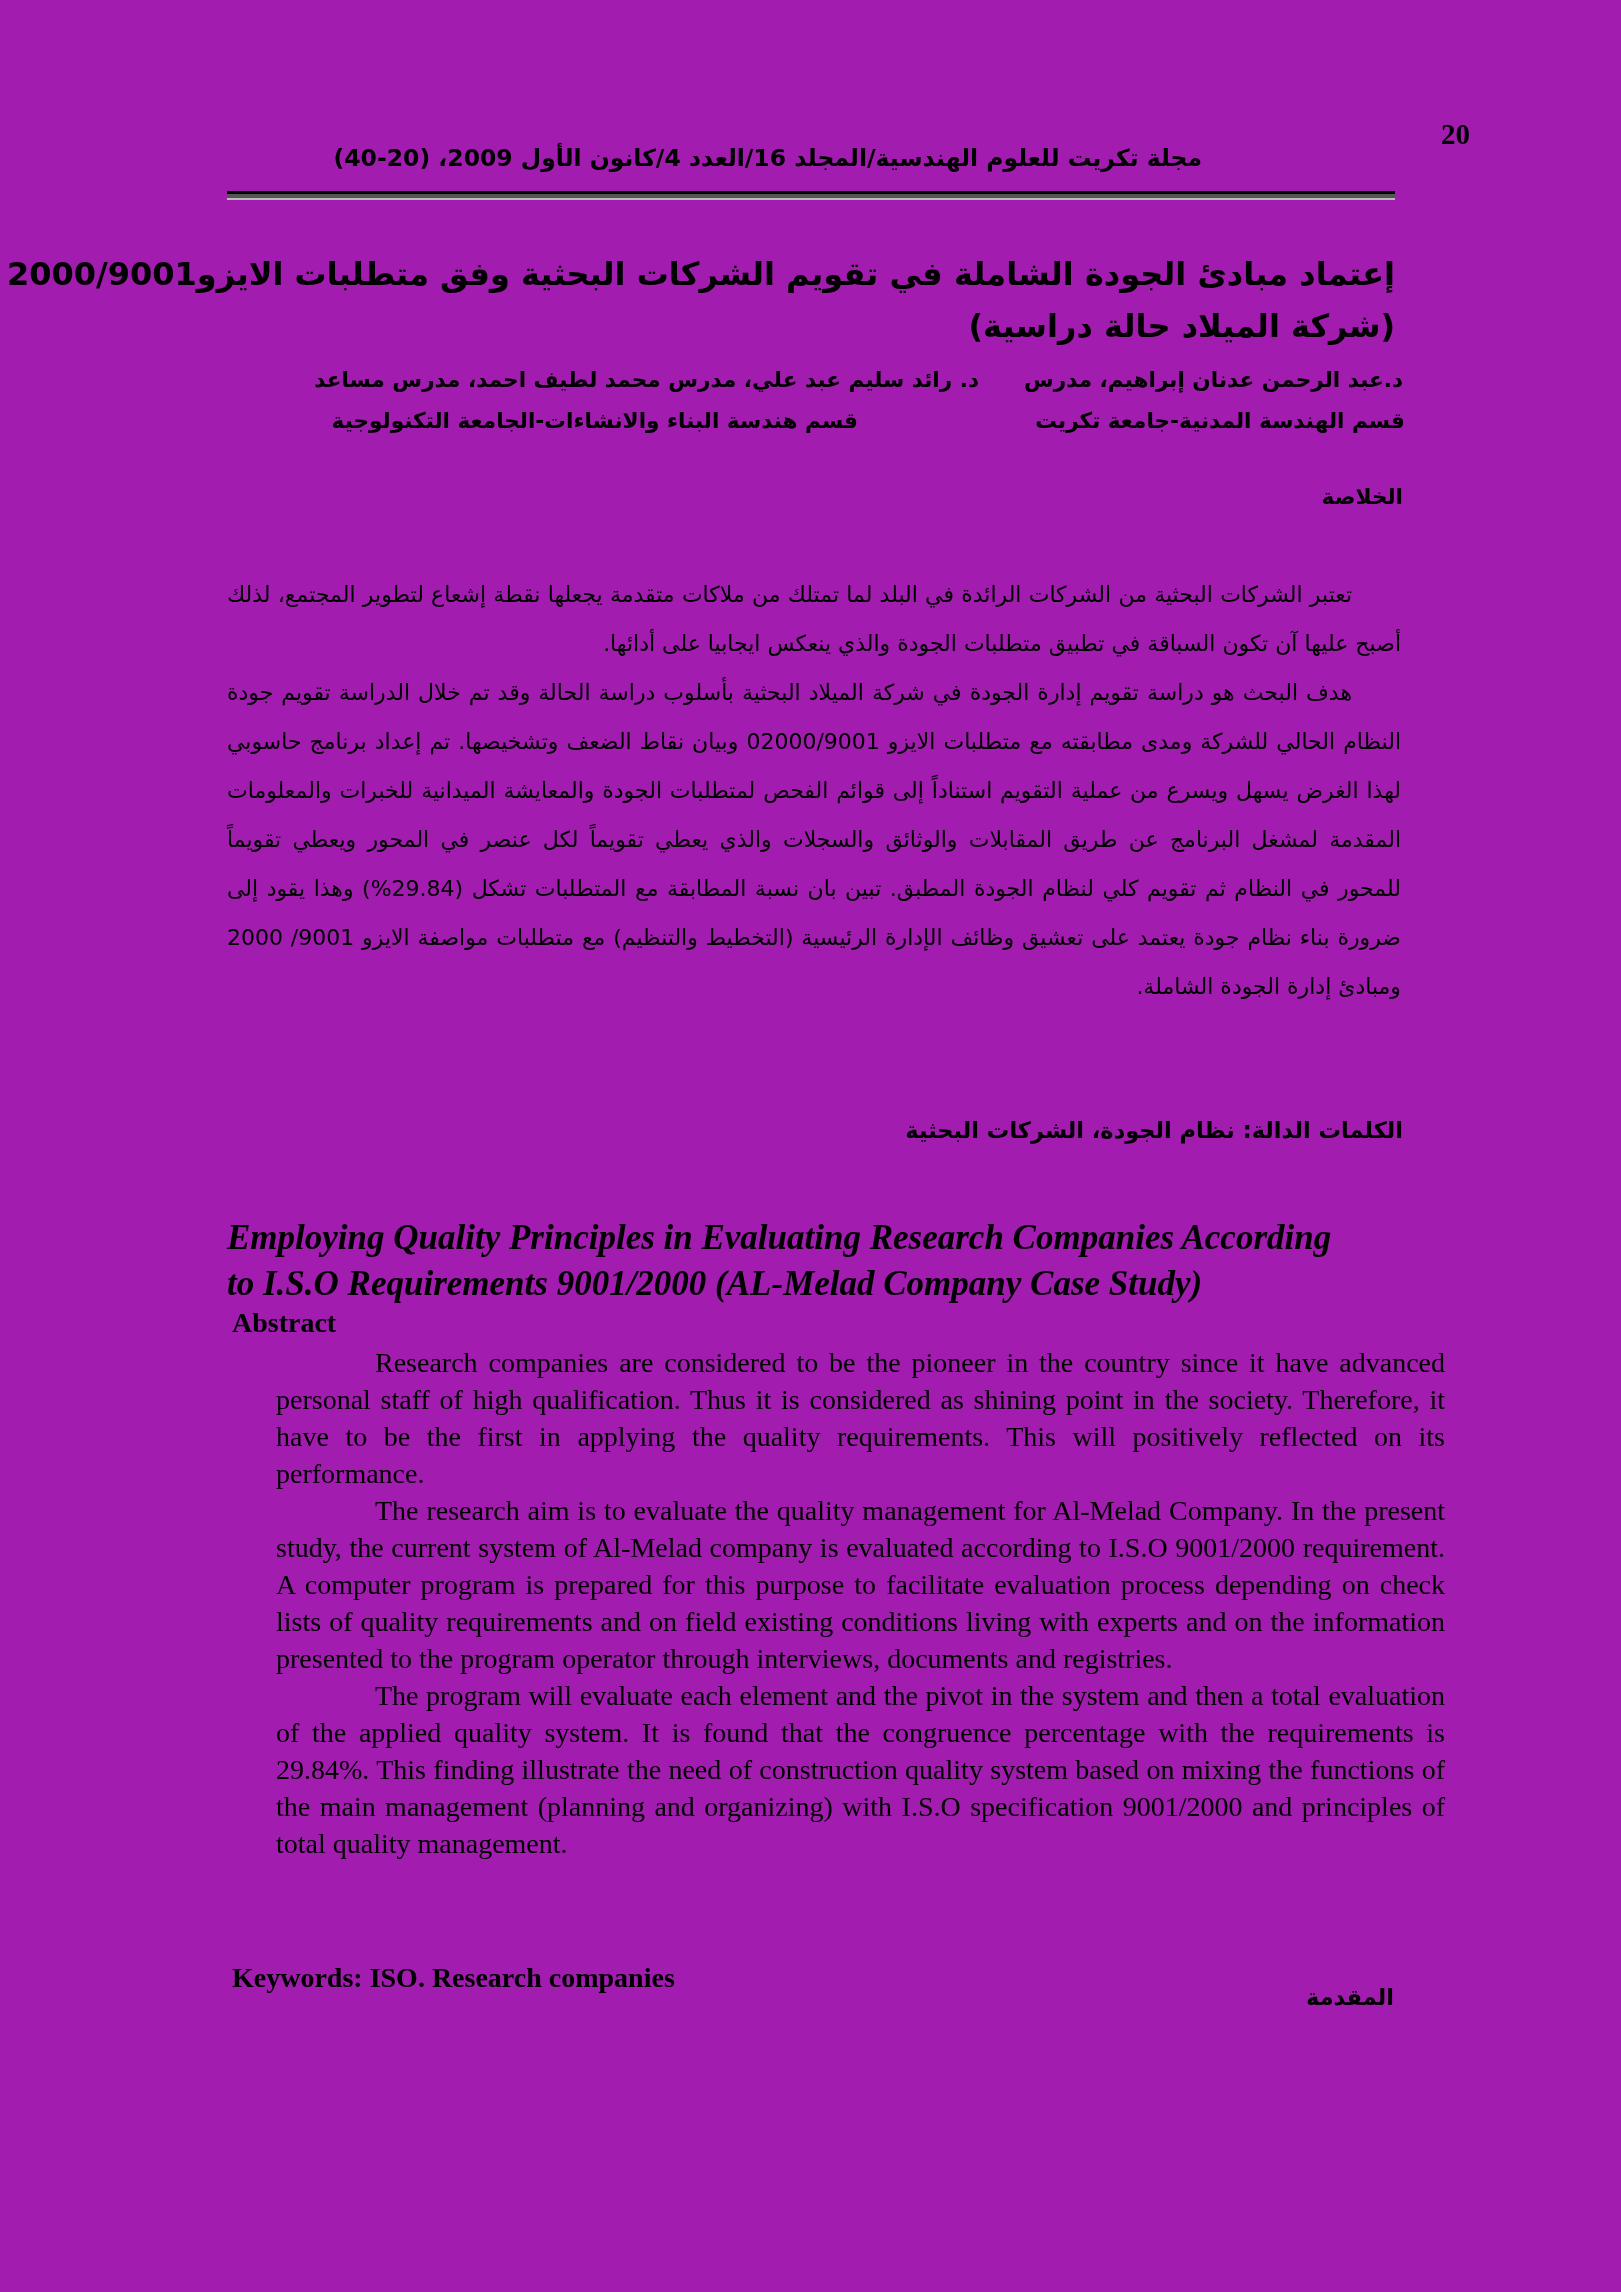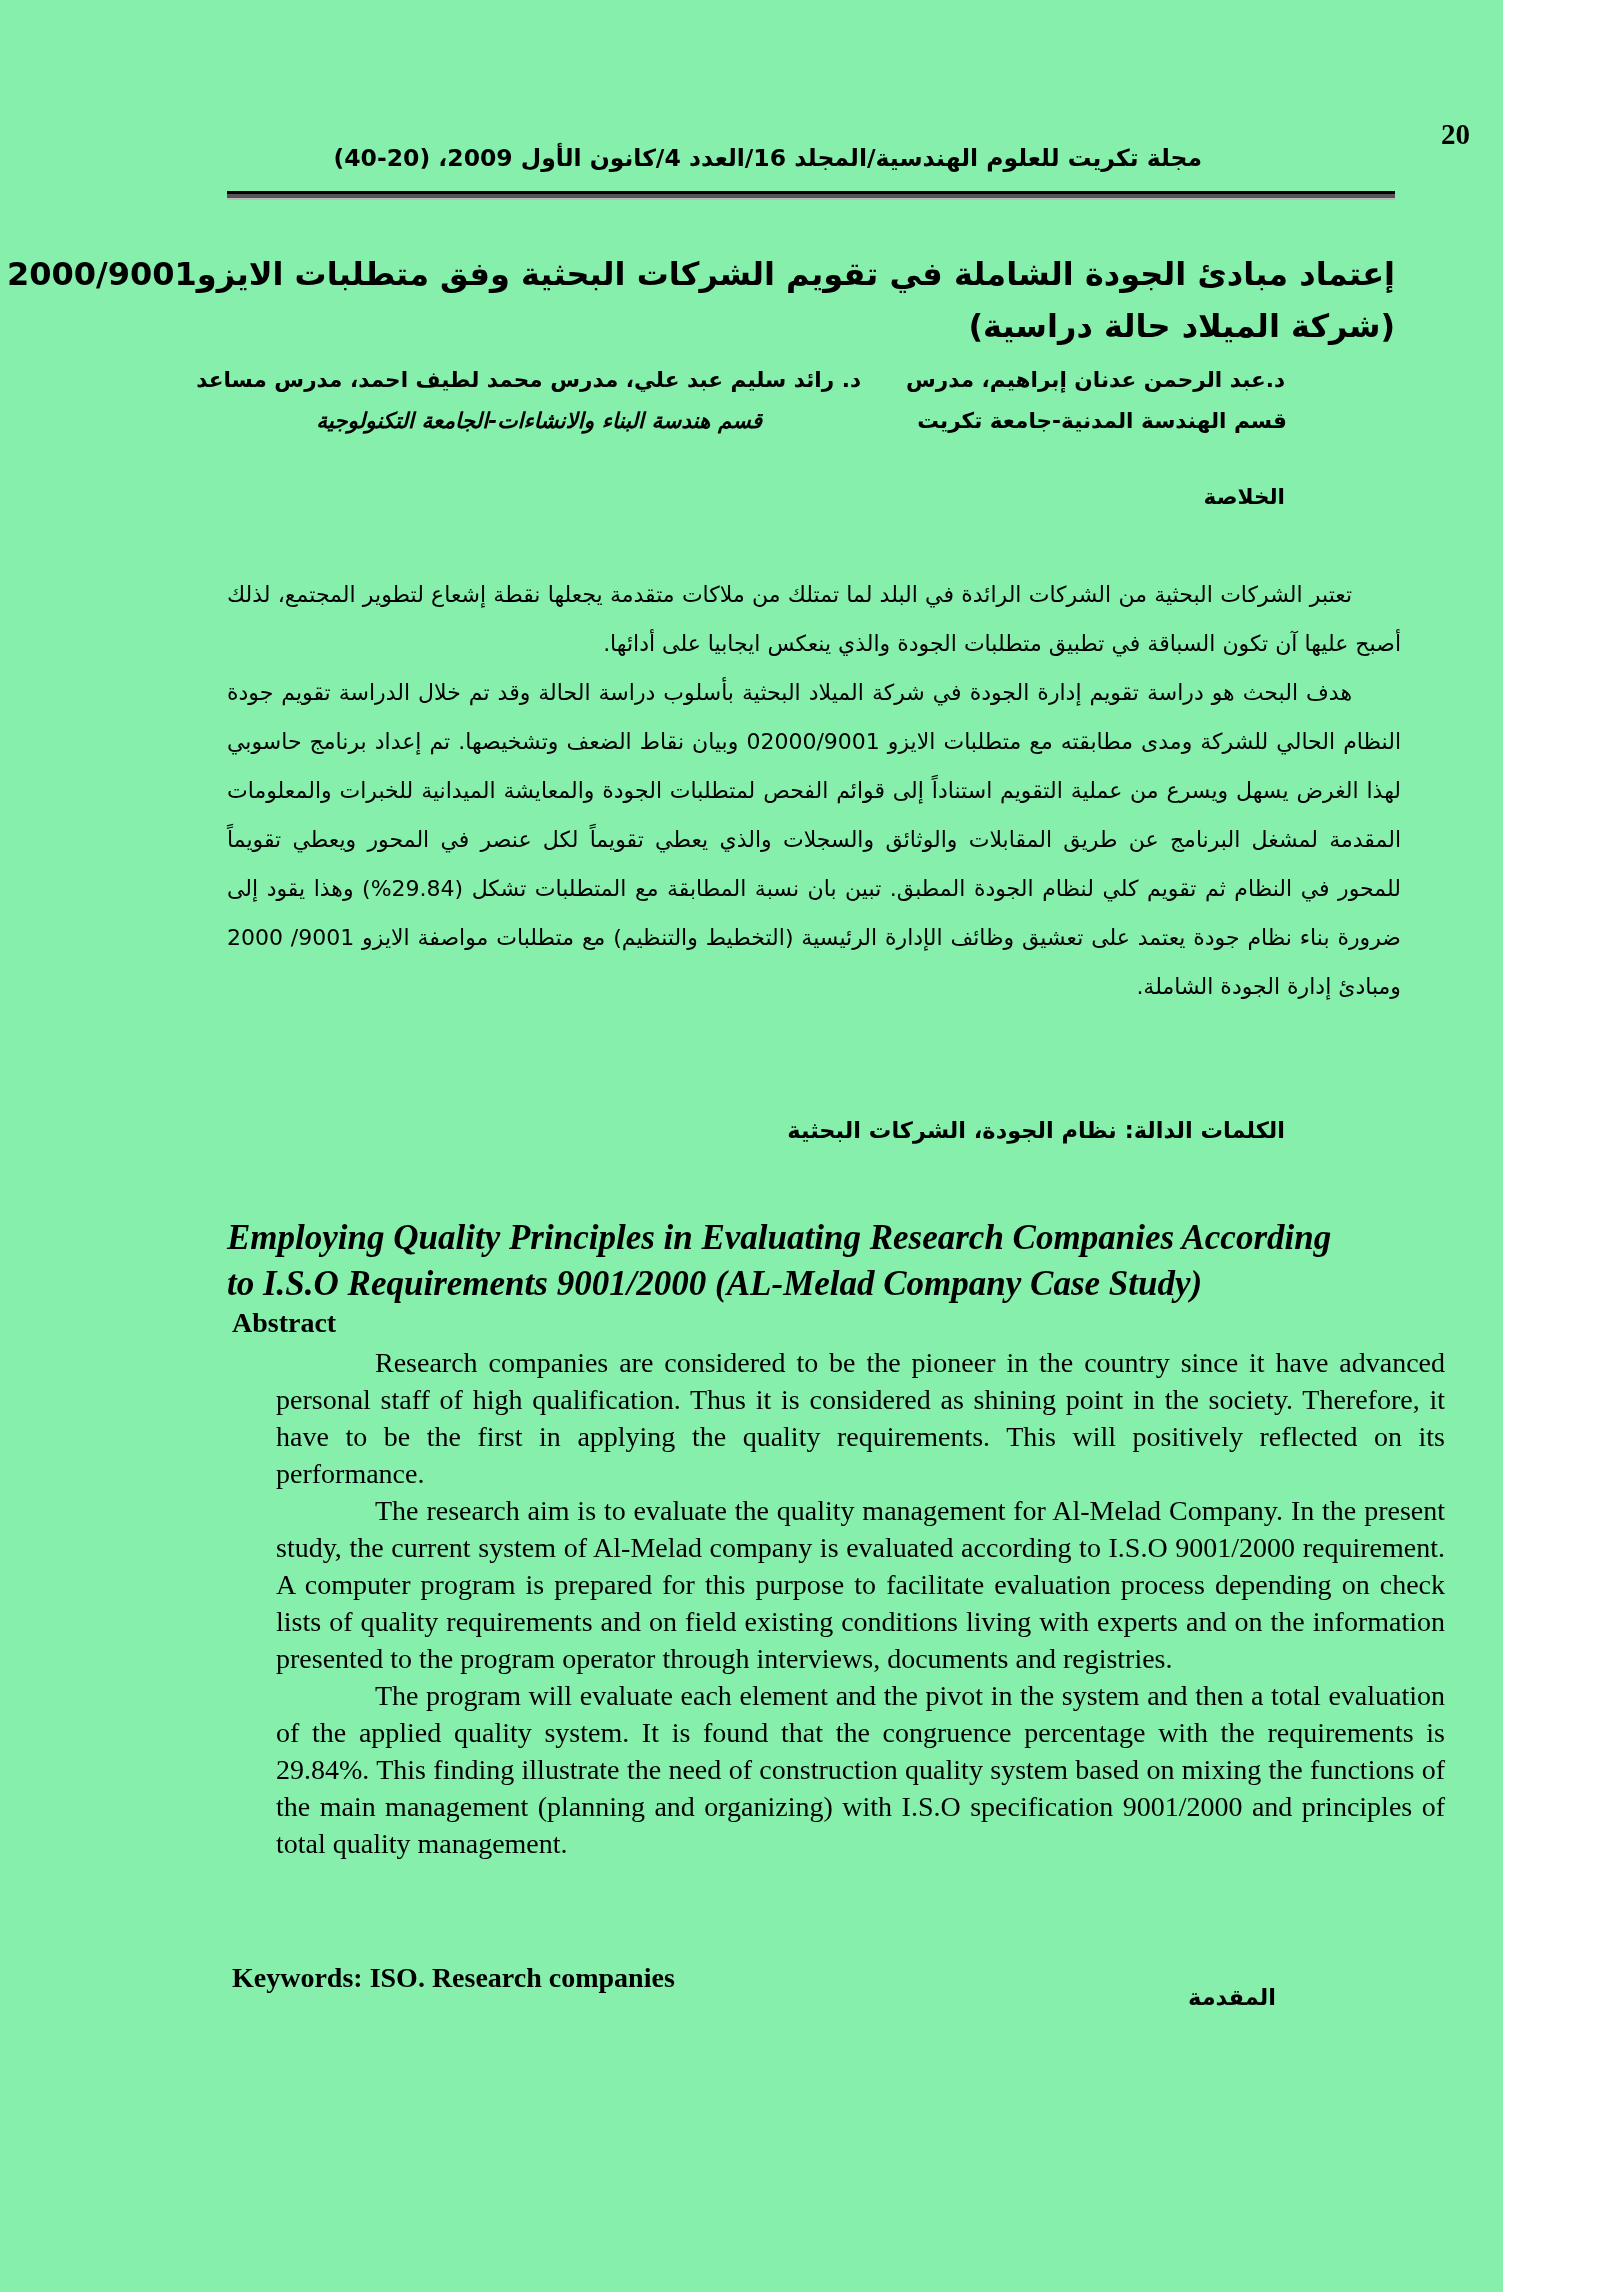--- a/index.html
+++ b/index.html
@@ -1,37 +1,37 @@
 <!DOCTYPE html>
 <html><head>
 <meta charset="utf-8">
 <style>
   html, body { margin: 0; padding: 0; background: #ffffff; }
   body { width: 1621px; height: 2293px; position: relative; overflow: hidden; color: #000; }
-  .page { position: absolute; left: 0; top: 0; width: 1503px; height: 2293px; background: #86efac; }
+  .page { position: absolute; left: 0; top: 0; width: 1621px; height: 2293px; background: #a21caf; }
 
   .page-number { position: absolute; left: 1441px; top: 118px; font-family: "Liberation Serif", serif; font-weight: bold; font-size: 29px; }
 
   .running-header { position: absolute; left: 388px; width: 814px; top: 144px; text-align: center; direction: rtl;
     font-family: "DejaVu Sans", sans-serif; font-weight: bold; font-size: 23.5px; letter-spacing: -0.5px; white-space: nowrap; }
   .header-rule { position: absolute; left: 227px; top: 191px; width: 1168px; height: 9.8px; }
   .header-rule .b1 { height: 2.9px; background: #000; }
   .header-rule .b2 { height: 3.9px; background: #555; }
   .header-rule .b3 { height: 2px; background: #bbb; }
 
   .ar-title { position: absolute; left: 227px; width: 1168px; text-align: right; direction: rtl;
     font-family: "DejaVu Sans", sans-serif; font-weight: bold; font-size: 32px; white-space: nowrap; letter-spacing: -0.8px; }
   .ar-title.l1 { top: 255px; }
   .ar-title.l2 { top: 307px; }
 
   .authors { position: absolute; direction: rtl; font-family: "DejaVu Sans", sans-serif; font-weight: bold; font-size: 21.6px; white-space: nowrap; letter-spacing: -0.5px; }
   .authors.a1 { right: 218px; top: 367px; }
   .authors.a2 { right: 642px; top: 367px; }
   .authors.f1 { right: 216px; top: 408px; }
-  .authors.f2 { right: 741px; top: 408px; font-style: italic; }
+  .authors.f2 { right: 763px; top: 408px; }
 
   .ar-heading { position: absolute; right: 218px; direction: rtl; font-family: "DejaVu Sans", sans-serif; font-weight: bold; font-size: 21.6px; }
 
   .ar-body { position: absolute; left: 227px; width: 1174px; top: 570px; direction: rtl; text-align: justify;
     font-family: "DejaVu Sans", sans-serif; font-size: 22px; line-height: 49px; letter-spacing: -0.3px; }
   .ar-body p { margin: 0; text-indent: 49px; text-align-last: right; }
 
   .ar-keywords { position: absolute; right: 218px; top: 1117px; direction: rtl; font-family: "DejaVu Sans", sans-serif; font-weight: bold; font-size: 22.5px; }
 
   .en-title { position: absolute; left: 227px; width: 1168px; top: 1215px; 

